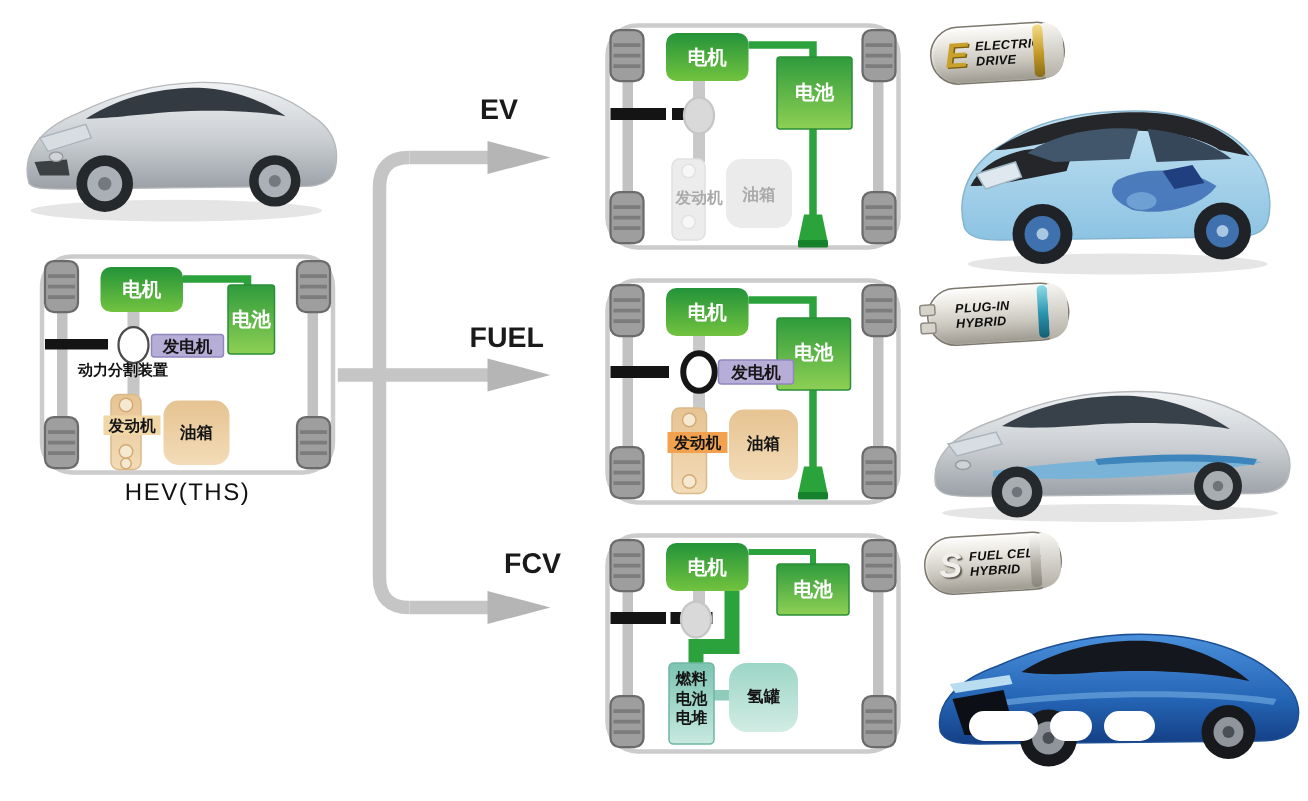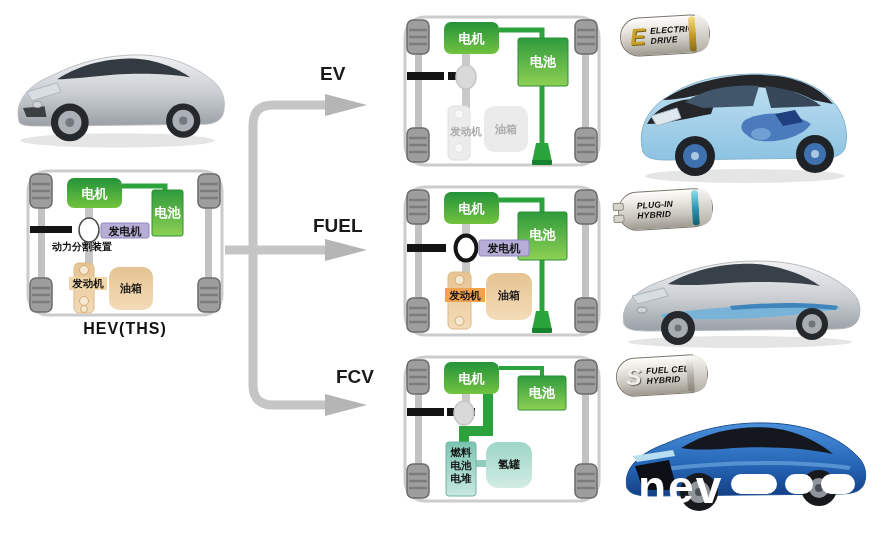--- a/index.html
+++ b/index.html
@@ -6,21 +6,21 @@
   .stage{position:relative;width:872px;height:534px;background:#fff;overflow:hidden;
          font-family:"Liberation Sans",sans-serif;}
   .abs{position:absolute;}
   svg text{font-family:"Liberation Sans",sans-serif;}
   .t-white{fill:#fff;font-weight:bold;font-size:13px;text-anchor:middle;}
   .t-black{fill:#151515;font-weight:bold;font-size:11px;text-anchor:middle;}
   .t-gray{fill:#aaaaaa;font-weight:bold;font-size:11px;text-anchor:middle;}
   .t-sm{font-size:10.5px;}
   .branch-label{position:absolute;font-size:19px;color:#1a1a1a;font-weight:bold;}
   .hev-caption{position:absolute;left:25px;top:320px;width:200px;text-align:center;
-               font-weight:bold;font-size:16px;color:#111;letter-spacing:1px;}
+               font-weight:normal;font-size:16px;color:#111;letter-spacing:1px;}
   
   .badge{position:absolute;height:37px;border-radius:19px;border:1px solid #7b776d;
          background:linear-gradient(180deg,#fdfdfb 0%,#ece9e3 28%,#cac7bf 65%,#9d998f 100%);
          box-shadow:inset 0 1px 2px #ffffff;display:flex;align-items:center;transform:rotate(-3.5deg);}
   .badge .glyph{font-weight:bold;font-style:italic;font-size:23px;margin-left:9px;line-height:1;}
   .badge .glyph.gold{color:#c9a22e;text-shadow:1px 1px 0 #7a5e10;}
   .badge .glyph.silver{color:#f0efeb;text-shadow:1px 1px 1px #55524a;}
   .badge .txt{font-size:8.5px;font-weight:bold;font-style:italic;line-height:1.1;color:#0d0d0d;
               letter-spacing:.2px;margin-left:5px;}
   .badge .ring{position:absolute;right:13px;top:1px;bottom:1px;width:7px;border-radius:3px;}
@@ -309,19 +309,18 @@
     <path d="M18,58 L58,52 L60,58 L22,64 Z" fill="#b8dcf0"></path>
     <circle cx="84" cy="94" r="19" fill="#17191c"></circle>
       <circle cx="84" cy="94" r="11" fill="#8f959b"></circle>
     <circle cx="84" cy="94" r="4" fill="#4a4f55"></circle>
     <circle cx="204" cy="90" r="18" fill="#17191c"></circle>
       <circle cx="204" cy="90" r="10" fill="#8f959b"></circle>
     <circle cx="204" cy="90" r="4" fill="#4a4f55"></circle>
   </svg>
 
   <div class="watermark">
-    <span>nev</span>
     <span class="blob" style="width:46px"></span>
     <span class="blob" style="width:28px"></span>
     <span class="blob" style="width:34px"></span>
   </div>
 
 </div>
 
 </body></html>

